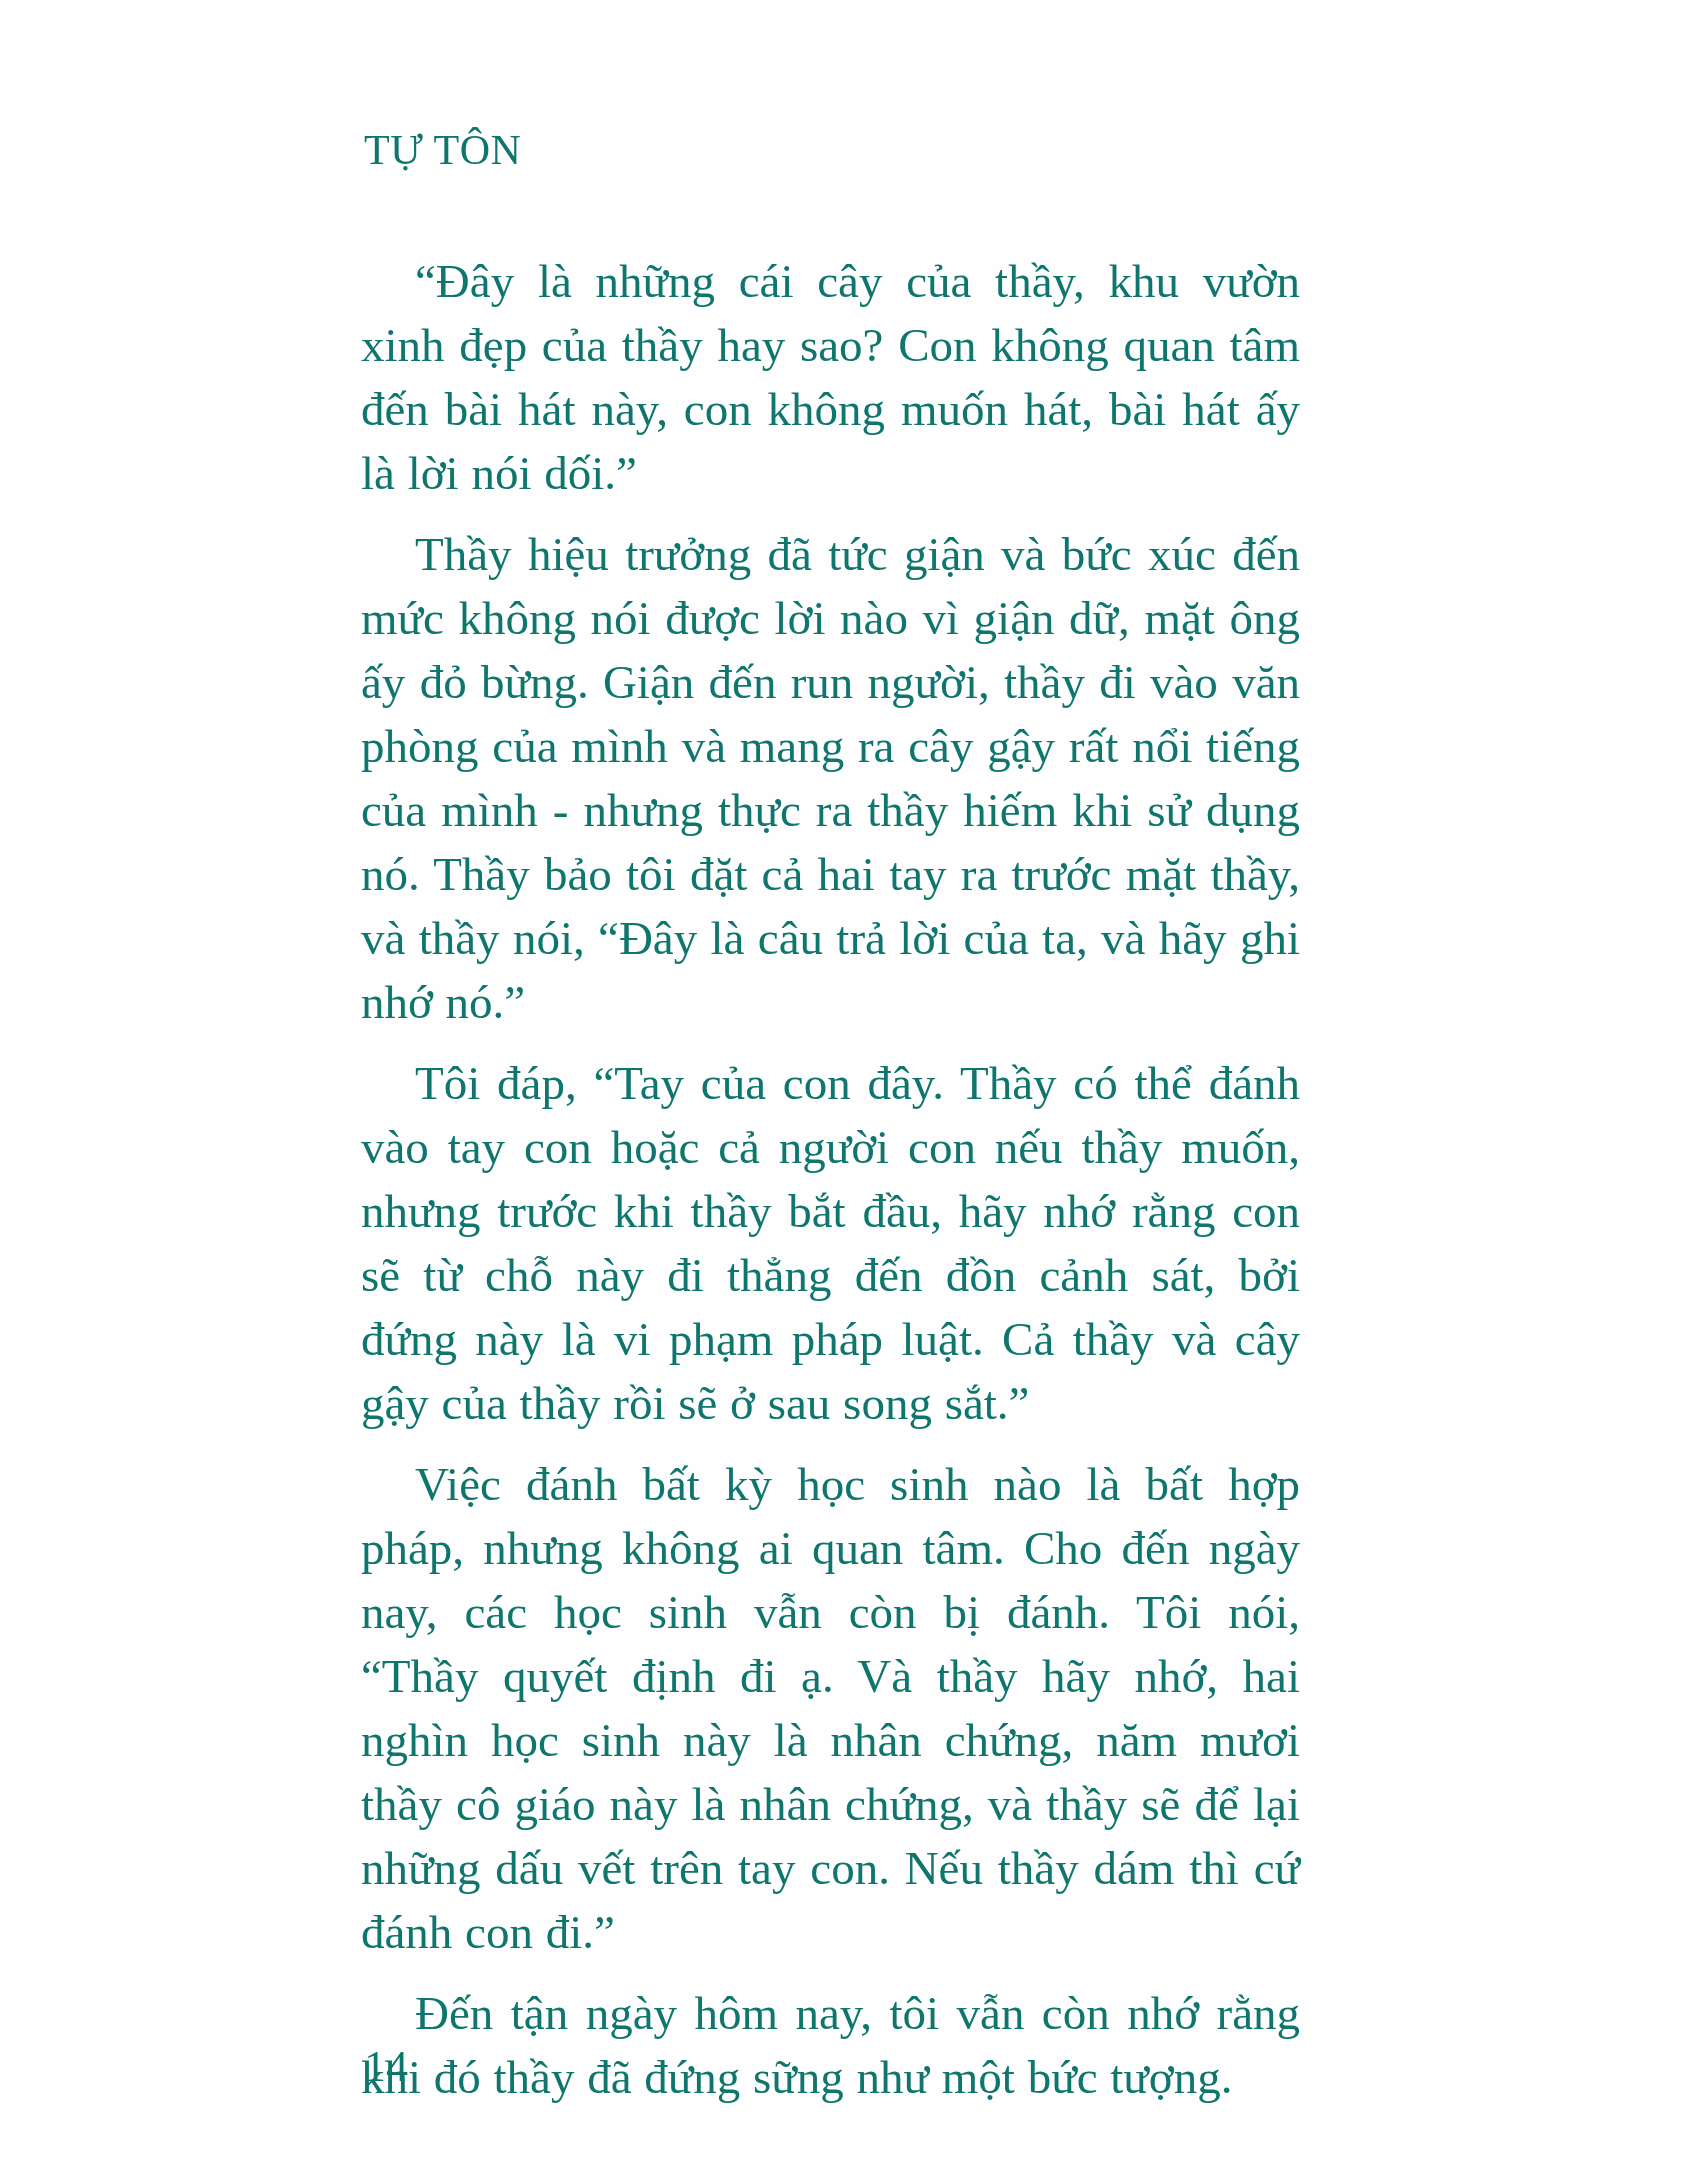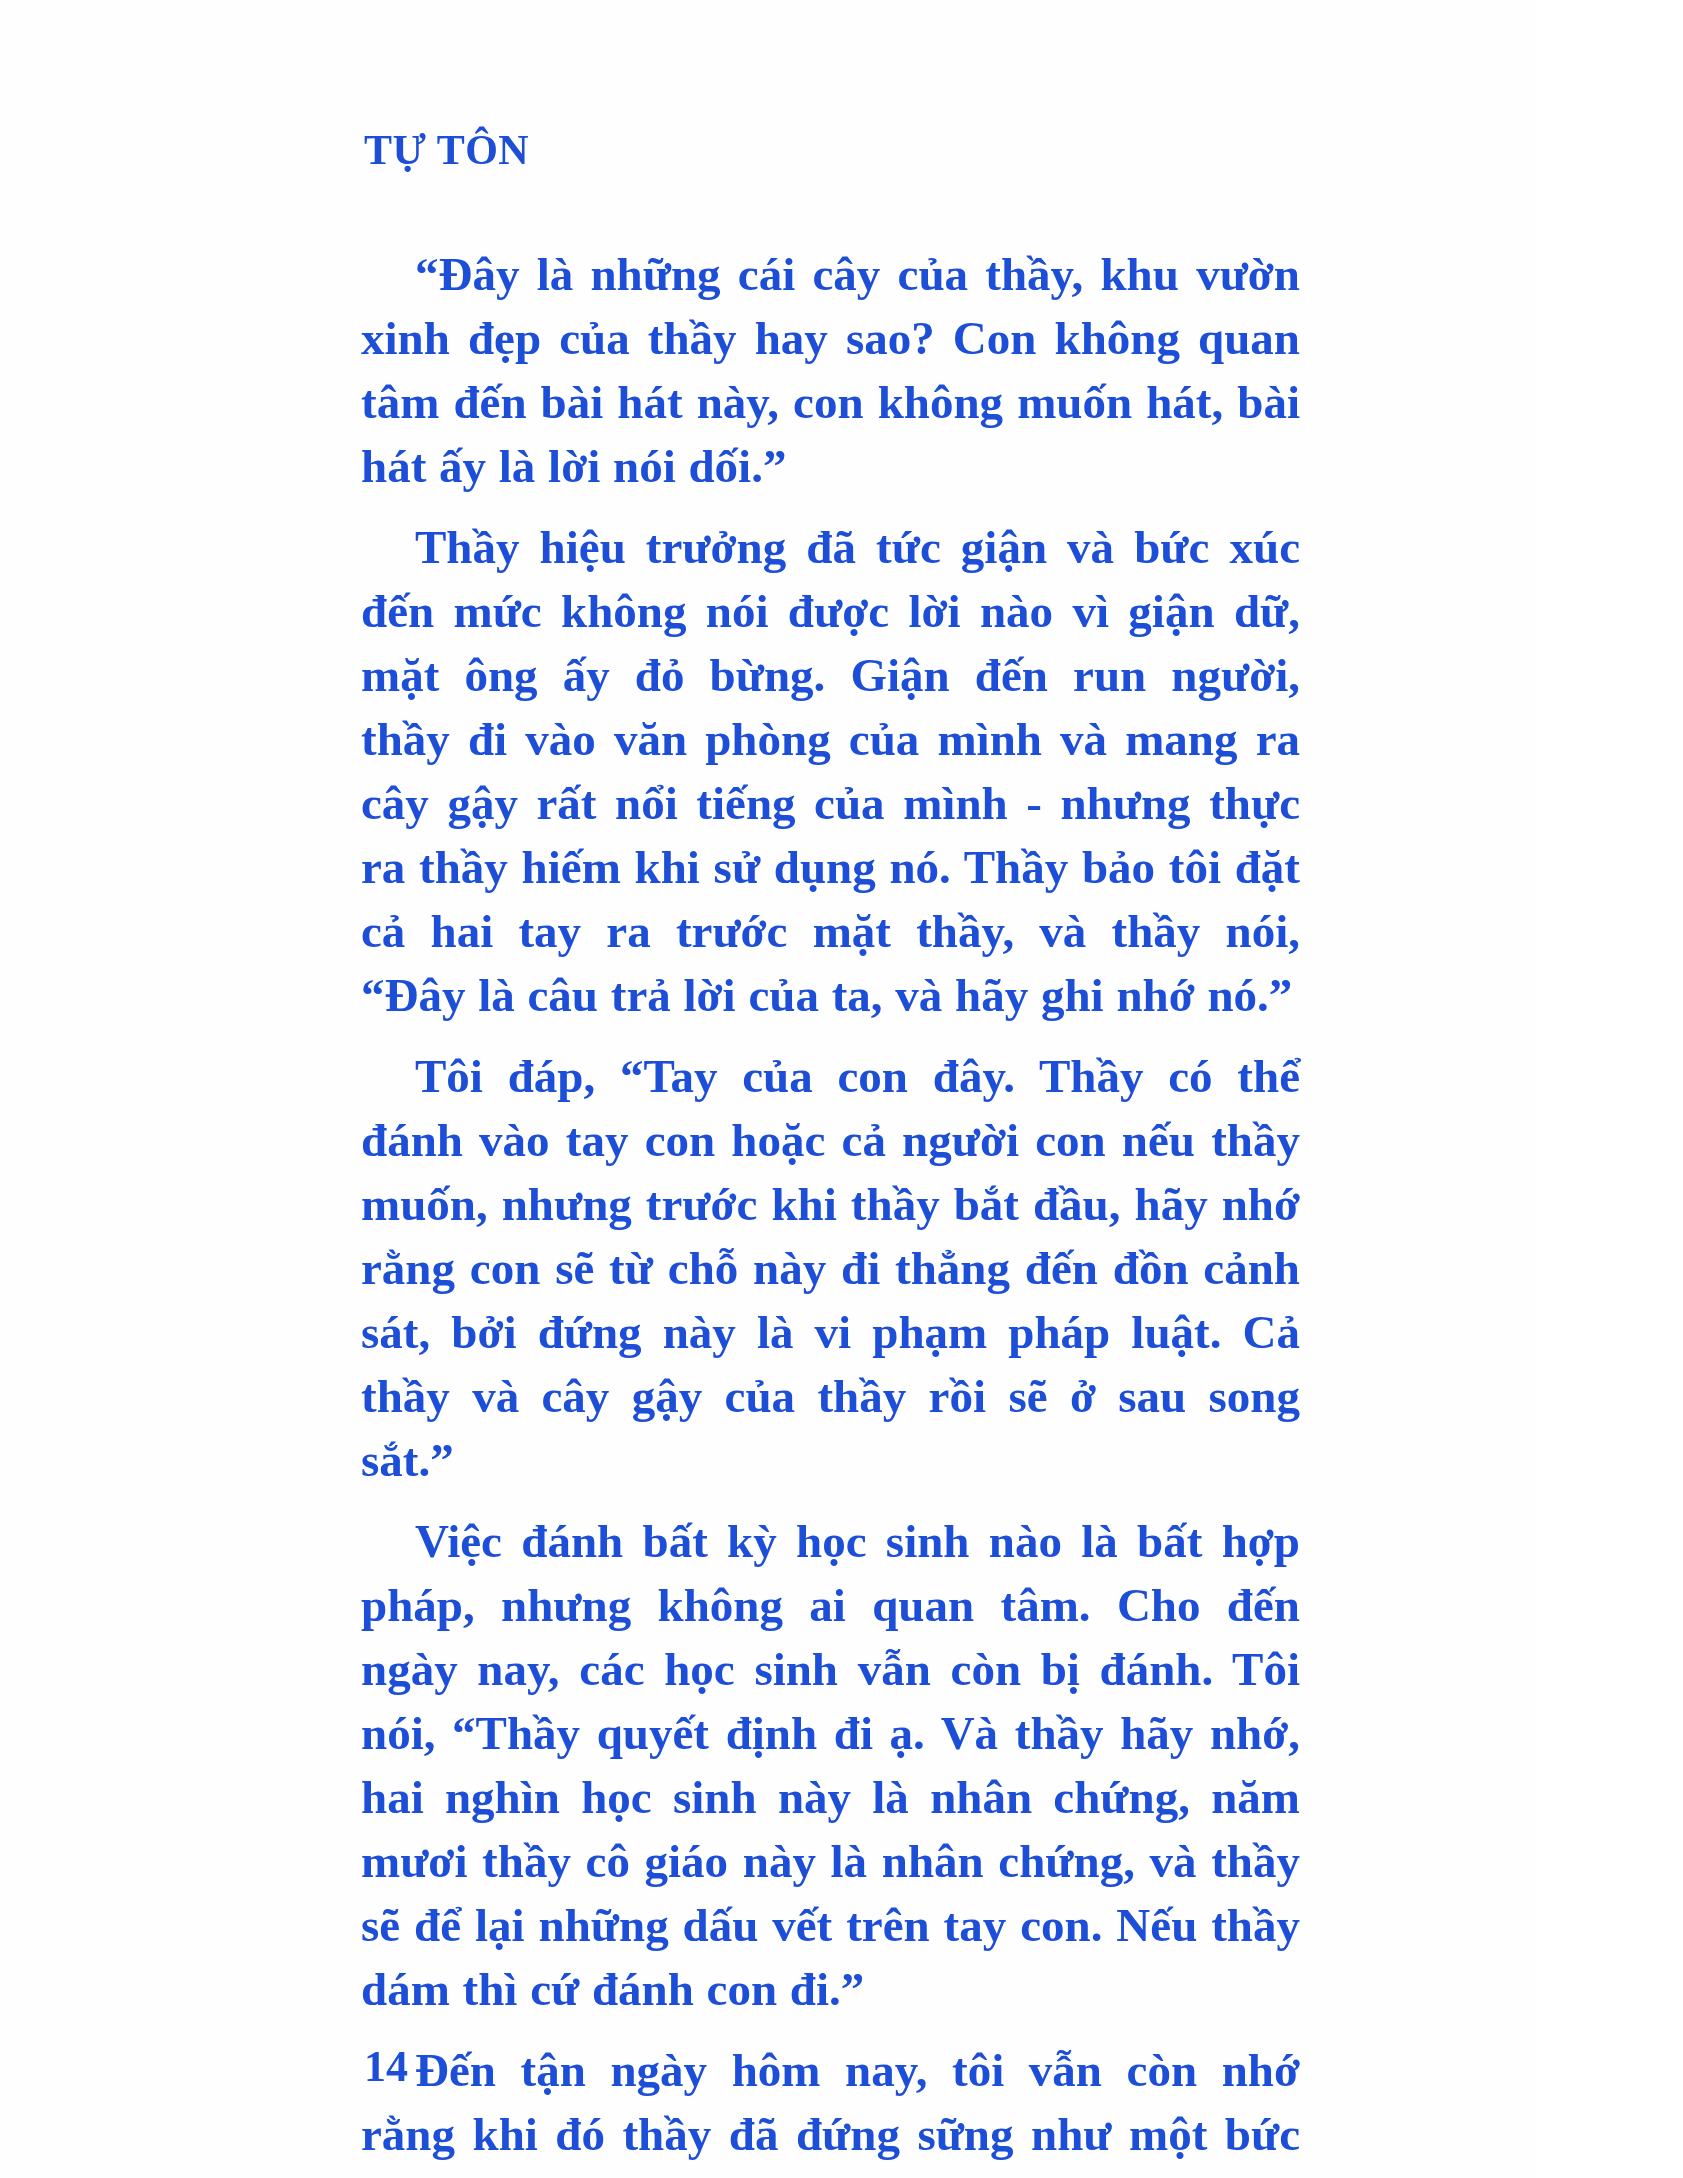--- a/index.html
+++ b/index.html
@@ -6,37 +6,36 @@
     margin: 0;
     padding: 0;
     background: #ffffff;
   }
   .page {
     position: relative;
     width: 1535px;
     height: 2178px;
     background: #fefefe;
     font-family: "Liberation Serif", "DejaVu Serif", serif;
-    color: #1d4ed8;
+    color: #0f766e;
     overflow: hidden;
-    font-weight: bold;
   }
   .running-head {
     position: absolute;
     left: 364px;
     top: 129px;
     font-size: 42px;
     line-height: 1;
     letter-spacing: 0.5px;
     white-space: nowrap;
   }
   .text-block {
     position: absolute;
     left: 361px;
-    top: 242px;
+    top: 249px;
     width: 939px;
   }
   .par {
     margin: 0 0 17px 0;
     font-size: 47px;
     line-height: 64px;
     text-align: justify;
     text-indent: 54px;
     word-spacing: 1px;
   }

